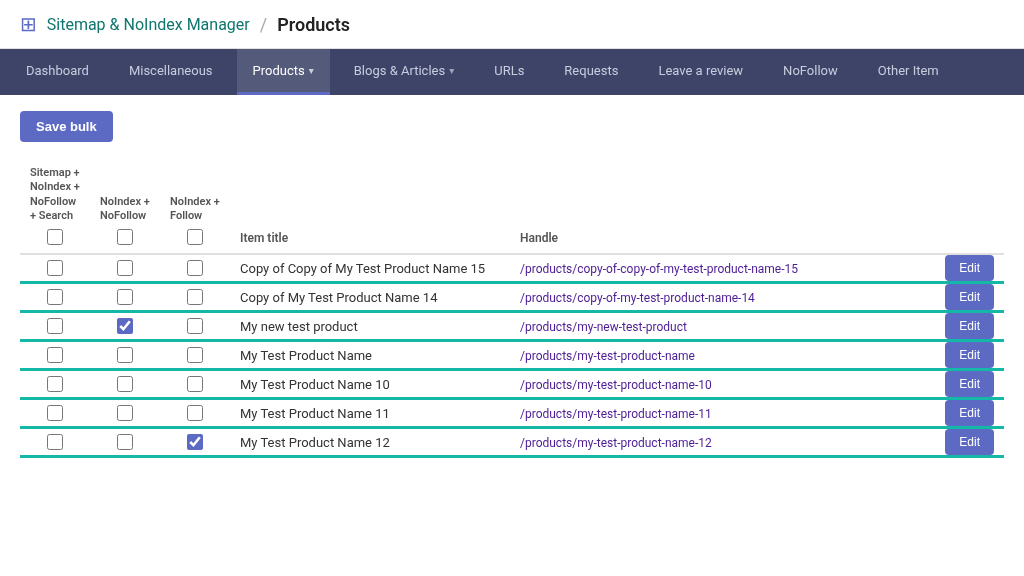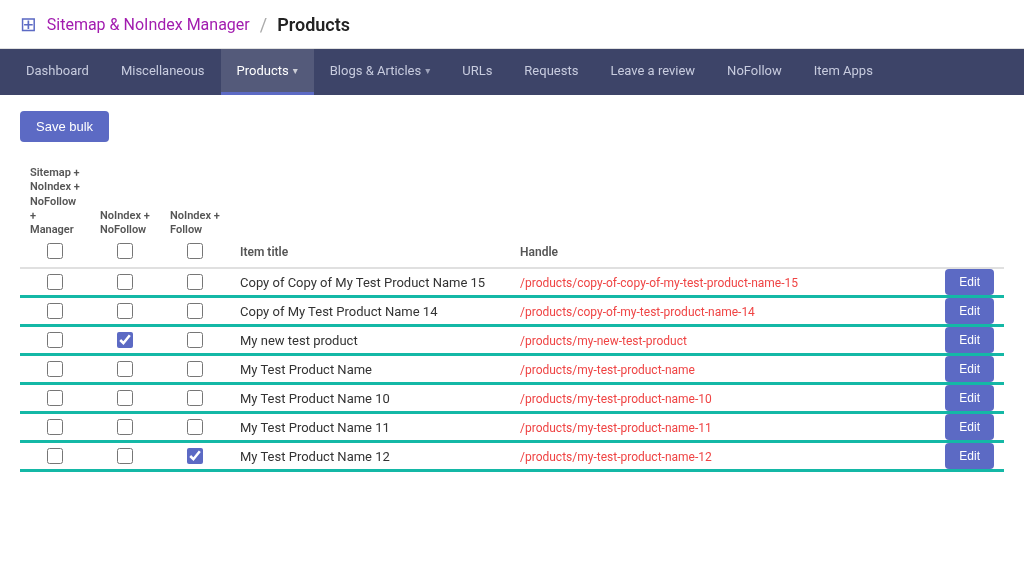--- a/index.html
+++ b/index.html
@@ -13,38 +13,39 @@
       align-items: center;
       gap: 10px;
       border-bottom: 1px solid #e0e0e0;
     }
     .app-header-icon {
       color: #5c6ac4;
       font-size: 20px;
     }
     .app-header-title {
       font-size: 16px;
-      color: #a21caf;
+      color: #0f766e;
     }
     .app-header-separator {
       color: #aaa;
       font-size: 18px;
     }
     .app-header-page {
       font-size: 18px;
       font-weight: 600;
       color: #222;
     }
 
     
     .nav-bar {
       background: #3d4468;
       display: flex;
       align-items: stretch;
       padding: 0 10px;
+      gap: 8px;
     }
     .nav-item {
       color: #c8ccdf;
       padding: 14px 16px;
       cursor: pointer;
       font-size: 13px;
       white-space: nowrap;
       display: flex;
       align-items: center;
       gap: 4px;
@@ -70,21 +71,21 @@
     }
 
     .save-bulk-btn {
       background: #5c6ac4;
       color: #fff;
       border: none;
       padding: 8px 16px;
       border-radius: 4px;
       cursor: pointer;
       font-size: 13px;
-      font-weight: 400;
+      font-weight: 700;
       margin-bottom: 16px;
     }
 
     
     .products-table {
       width: 100%;
       border-collapse: collapse;
     }
     .products-table th {
       text-align: left;
@@ -132,21 +133,21 @@
       color: #fff;
       border: none;
       padding: 6px 14px;
       border-radius: 4px;
       cursor: pointer;
       font-size: 12px;
       font-weight: 500;
     }
 
     .handle-text {
-      color: #ef4444;
+      color: #4c1d95;
       font-size: 12px;
     }
   </style>
 </head>
 <body>
 
 <div class="app-header">
   <span class="app-header-icon">⊞</span>
   <span class="app-header-title">Sitemap &amp; NoIndex Manager</span>
   <span class="app-header-separator">/</span>
@@ -159,31 +160,31 @@
   <a class="nav-item active">
     Products <span class="chevron">▾</span>
   </a>
   <a class="nav-item">
     Blogs &amp; Articles <span class="chevron">▾</span>
   </a>
   <a class="nav-item">URLs</a>
   <a class="nav-item">Requests</a>
   <a class="nav-item">Leave a review</a>
   <a class="nav-item">NoFollow</a>
-  <a class="nav-item">Item Apps</a>
+  <a class="nav-item">Other Item</a>
 </nav>
 
 <div class="main-content">
   <button class="save-bulk-btn">Save bulk</button>
 
   <table class="products-table">
     <thead>
       <tr>
         <th class="col-sitemap">
-          <div class="th-header-multi">Sitemap + NoIndex + NoFollow + Manager</div>
+          <div class="th-header-multi">Sitemap + NoIndex + NoFollow + Search</div>
           <div class="cb-wrap" style="margin-top:6px;">
             <input type="checkbox" style="">
           </div>
         </th>
         <th class="col-noindex-nofollow">
           <div class="th-header-multi">NoIndex + NoFollow</div>
           <div class="cb-wrap" style="margin-top:6px;">
             <input type="checkbox" style="">
           </div>
         </th>

